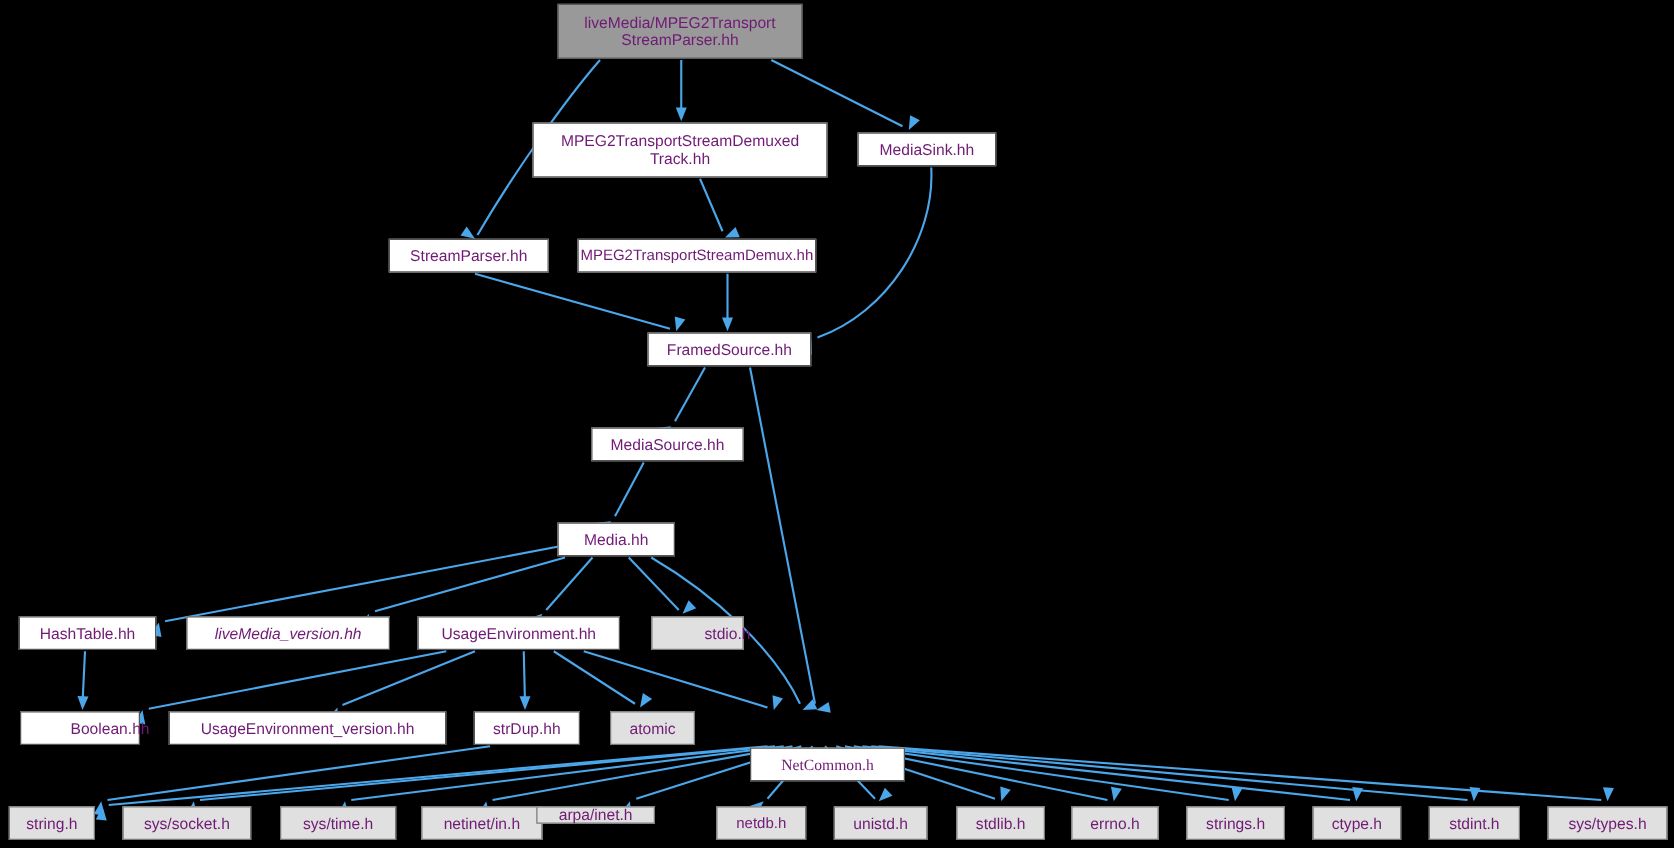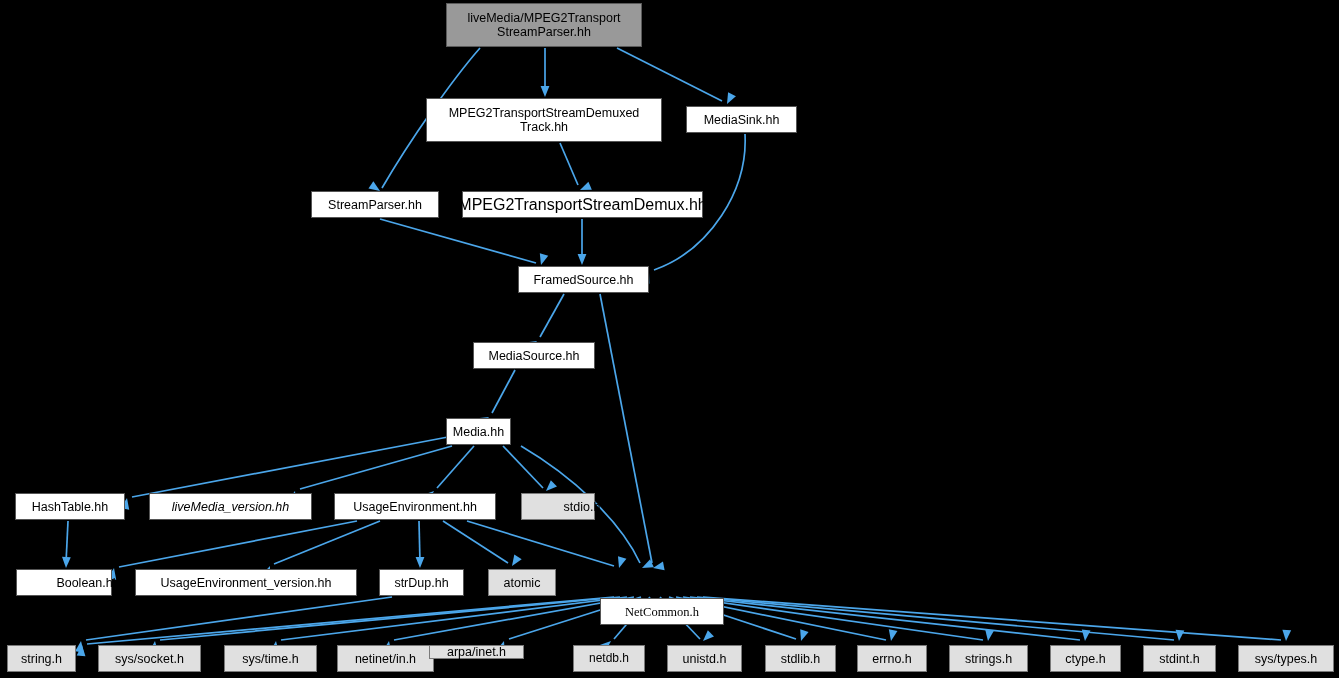--- a/index.html
+++ b/index.html
@@ -1,20 +1,20 @@
 <!DOCTYPE html>
 <html><head>
 <meta charset="utf-8">
 <style>
   html,body{margin:0;padding:0;background:#000;}
   body{font-family:"Liberation Sans","DejaVu Sans",sans-serif;}
   #canvas{position:relative;width:1339px;height:678px;background:#000;overflow:hidden;}
   svg.edges{position:absolute;left:0;top:0;width:1339px;height:678px;pointer-events:none;}
   .node{position:absolute;box-sizing:border-box;display:flex;align-items:center;justify-content:center;
-        text-align:center;line-height:1.12;border:1px solid #666;color:#000000;}
+        text-align:center;line-height:1.12;border:1px solid #666;color:#701a75;}
   .node.local{background:#ffffff;border-color:#555;}
   .node.system{background:#e0e0e0;border-color:#7a7a7a;}
   .node.root{background:#999999;border-color:#5a5a5a;}
   .node span{display:block;padding:0 4px;}
 </style>
 </head>
 <body>
 
 <div id="canvas">
   <svg class="edges" viewBox="0 0 1339 678">
@@ -95,30 +95,30 @@
       </div>
       <div class="node local" style="left: 426px; top: 98px; width: 236px; height: 44px; font-size: 12.5px;">
         <span>MPEG2TransportStreamDemuxed<br>Track.hh</span>
       </div>
       <div class="node local" style="left: 686px; top: 106px; width: 111px; height: 27px; font-size: 12.5px;">
         <span>MediaSink.hh</span>
       </div>
       <div class="node local" style="left: 311px; top: 191px; width: 128px; height: 27px; font-size: 12.5px;">
         <span>StreamParser.hh</span>
       </div>
-      <div class="node local" style="left: 462px; top: 191px; width: 241px; height: 27px; font-size: 16px; justify-content: center;">
+      <div class="node local" style="left: 462px; top: 191px; width: 191px; height: 27px; font-size: 12px; justify-content: center;">
         <span>MPEG2TransportStreamDemux.hh</span>
       </div>
       <div class="node local" style="left: 518px; top: 266px; width: 131px; height: 27px; font-size: 12.5px;">
         <span>FramedSource.hh</span>
       </div>
       <div class="node local" style="left: 473px; top: 342px; width: 122px; height: 27px; font-size: 12.5px;">
         <span>MediaSource.hh</span>
       </div>
-      <div class="node local" style="left: 446px; top: 418px; width: 65px; height: 27px; font-size: 12.5px;">
+      <div class="node local" style="left: 446px; top: 418px; width: 94px; height: 27px; font-size: 12.5px;">
         <span>Media.hh</span>
       </div>
       <div class="node local" style="left: 15px; top: 493px; width: 110px; height: 27px; font-size: 12.5px;">
         <span>HashTable.hh</span>
       </div>
       <div class="node local" style="left: 149px; top: 493px; width: 163px; height: 27px; font-size: 12.5px; font-style: italic;">
         <span>liveMedia_version.hh</span>
       </div>
       <div class="node local" style="left: 334px; top: 493px; width: 162px; height: 27px; font-size: 12.5px;">
         <span>UsageEnvironment.hh</span>

